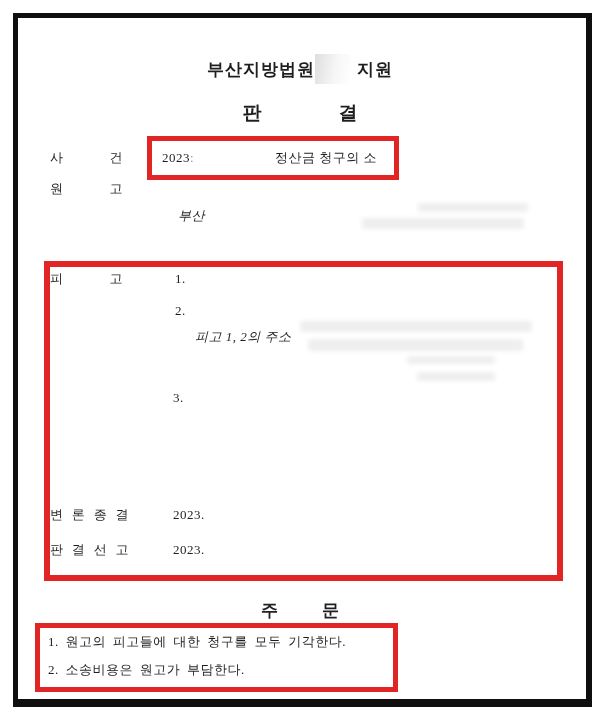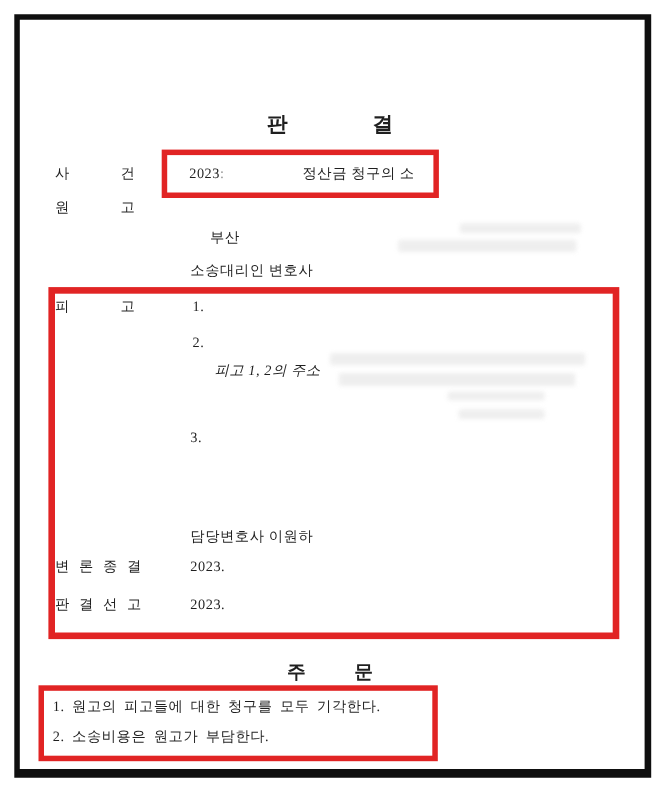--- a/index.html
+++ b/index.html
@@ -105,53 +105,56 @@
   .faded { opacity: 0.5; }
   .order-line { word-spacing: 3px; }
 </style>
 </head>
 <body>
 
 <div id="canvas">
 
   <div class="frame"></div>
 
+  <div class="doc-title-row">
+    <span>부산지방법원</span>
+    <span class="title-redaction"></span>
+    <span>지원</span>
+  </div>
 
   <div class="heading-row" id="judgment-heading">
     <div class="heading-inner">
       <span>판</span>
       <span>결</span>
     </div>
   </div>
 
   <div class="t lbl" style="left:50px; top:150px;">
     <span>사</span>
     <span>건</span>
   </div>
-  <div class="t" style="left:172px; top:150px;">
+  <div class="t" style="left:162px; top:150px;">
     <span>2023</span><span class="faded">:</span>
   </div>
   <div class="t" style="left:275px; top:150px;">정산금 청구의 소</div>
 
   <div class="t lbl" style="left:50px; top:181px;">
     <span>원</span>
     <span>고</span>
   </div>
-  <div class="t" style="left:191px; top:208px;">부산</div>
-  <div class="t" style="left:173px; top:238px;">소송대리인 변호사</div>
+  <div class="t" style="left:178px; top:208px;font-style:italic;">부산</div>
 
   <div class="t lbl" style="left:50px; top:271px;">
     <span>피</span>
     <span>고</span>
   </div>
   <div class="t" style="left:175px; top:271px;">1.</div>
   <div class="t" style="left:175px; top:303px;">2.</div>
   <div class="t" style="left:195px; top:329px;font-style:italic;">피고 1, 2의 주소</div>
   <div class="t" style="left:173px; top:390px;">3.</div>
-  <div class="t" style="left:173px; top:480px;">담당변호사 이원하</div>
 
   <div class="t lbl lbl4" style="left:50px; top:507px;">
     <span>변</span>
     <span>론</span>
     <span>종</span>
     <span>결</span>
   </div>
   <div class="t" style="left:173px; top:507px;">2023.</div>
 
   <div class="t lbl lbl4" style="left:50px; top:542px;">

